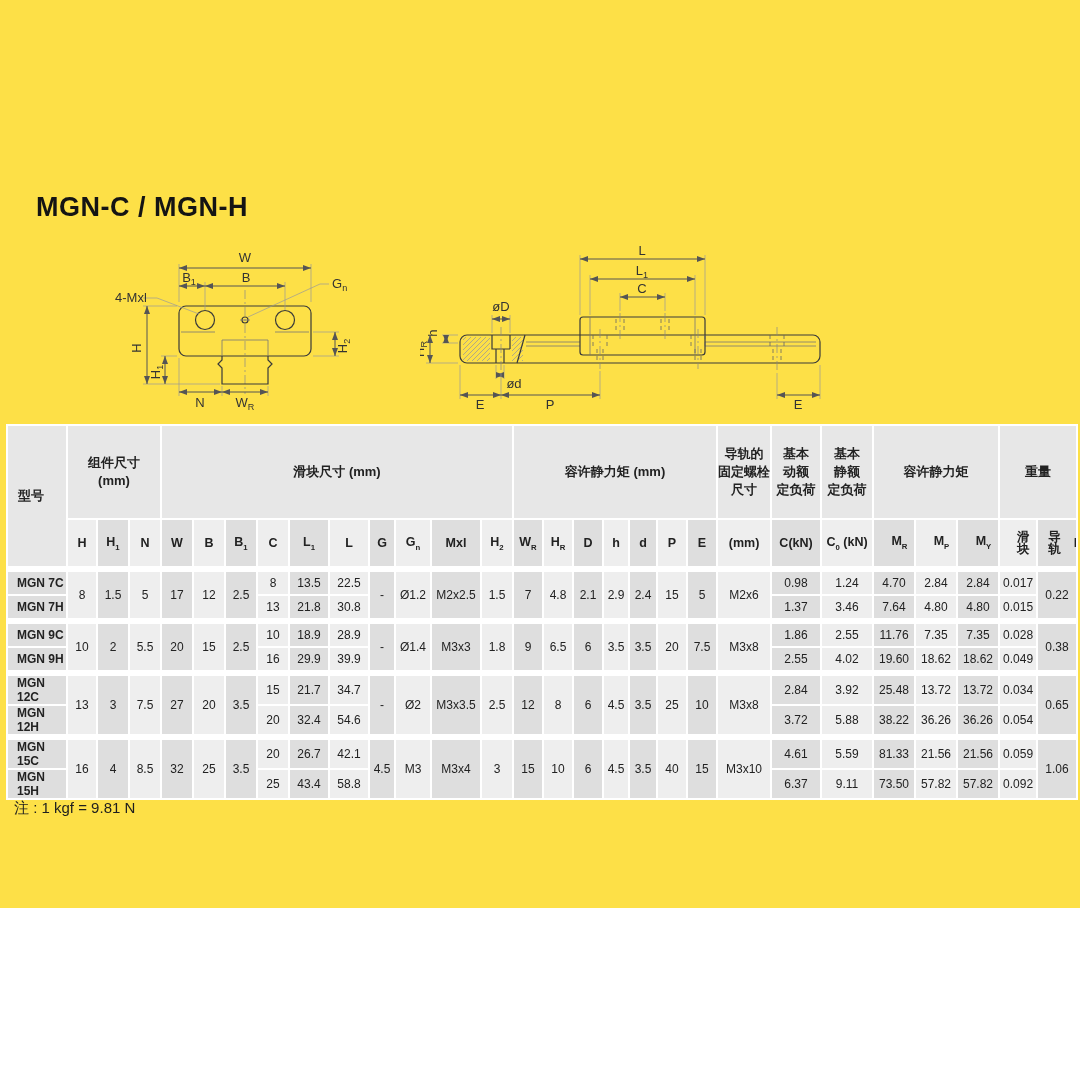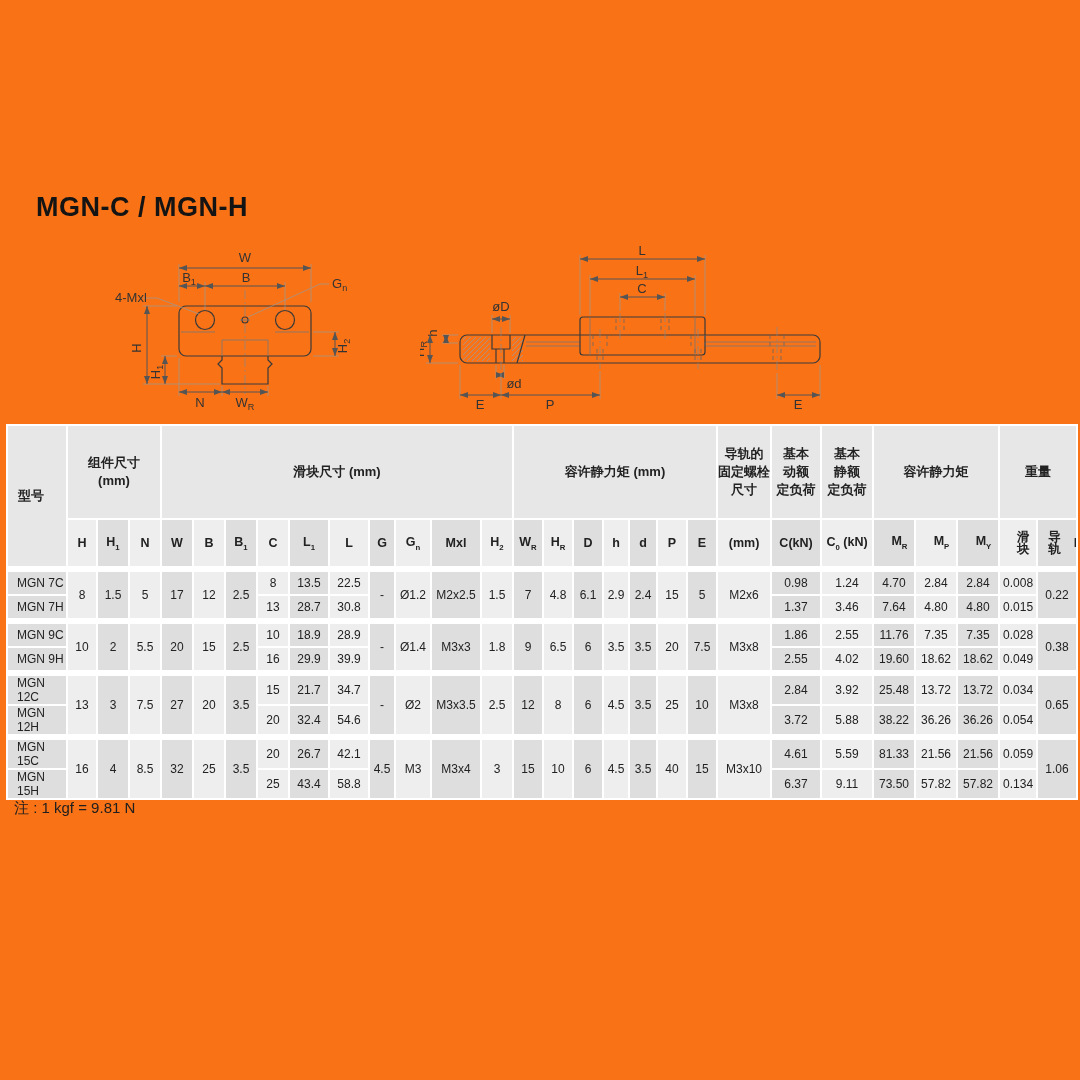--- a/index.html
+++ b/index.html
@@ -1,35 +1,35 @@
 <!DOCTYPE html>
 <html><head>
 <meta charset="utf-8">
 <style>
   html,body{margin:0;padding:0;background:#fff;}
-  #page{position:relative;width:1080px;height:1080px;background:#f97316;overflow:hidden;
+  #page{position:relative;width:1080px;height:908px;background:#fde047;overflow:hidden;
         font-family:"Liberation Sans","DejaVu Sans",sans-serif;color:#2b2b2b;}
   #title{position:absolute;left:36px;top:192px;font-size:27px;font-weight:700;color:#141414;letter-spacing:.5px;}
   #note{position:absolute;left:14px;top:799px;font-size:15px;color:#1e1e1e;}
   svg{position:absolute;}
   svg text{font-family:"Liberation Sans","DejaVu Sans",sans-serif;font-size:13px;fill:#333;}
   .dimline{stroke:#555;stroke-width:1;fill:none;}
   .ext{stroke:#999;stroke-width:.7;fill:none;}
   .part{stroke:#3a3a3a;stroke-width:1.2;fill:none;}
   .thin{stroke:#777;stroke-width:.8;fill:none;}
   .cl{stroke:#888;stroke-width:.7;stroke-dasharray:9 3 2 3;fill:none;}
   .hid{stroke:#666;stroke-width:.8;stroke-dasharray:4 3;fill:none;}
   table.tbl{position:absolute;left:6px;top:424px;width:1068px;border-collapse:collapse;table-layout:fixed;}
   .tbl th,.tbl td{border:2px solid #fff;text-align:center;vertical-align:middle;padding:0;overflow:hidden;}
   .d{background:#dedede;} .l{background:#eeeeee;} .g{background:#e7e7e7;}
   tr.grp-row th{height:92px;font-size:13px;font-weight:700;white-space:pre-line;line-height:1.4;color:#222;}
   tr.sub-row th{height:46px;font-size:12.5px;font-weight:700;border-bottom:6px solid #fff;color:#222;}
   tbody tr{height:26px;}
   tbody td{font-size:12px;color:#222;}
-  td.model{text-align:left;padding-left:9px;font-weight:400;}
+  td.model{text-align:left;padding-left:9px;font-weight:700;}
   th.model{text-align:left;padding-left:10px;font-size:13.5px;}
   tr.pair-start td{border-top:6px solid #fff;}
   sub{font-size:.62em;}
   .two{display:flex;flex-direction:row;gap:13px;justify-content:center;align-items:center;line-height:1;margin-left:37px;}
 </style>
 </head>
 <body>
 
 <div id="page">
 
@@ -255,38 +255,38 @@
         <td class="d" rowspan="2">2.5</td>
         <td class="l">8</td>
         <td class="d">13.5</td>
         <td class="l">22.5</td>
         <td class="d" rowspan="2">-</td>
         <td class="l" rowspan="2">Ø1.2</td>
         <td class="d" rowspan="2">M2x2.5</td>
         <td class="l" rowspan="2">1.5</td>
         <td class="d" rowspan="2">7</td>
         <td class="l" rowspan="2">4.8</td>
-        <td class="d" rowspan="2">6.1</td>
+        <td class="d" rowspan="2">2.1</td>
         <td class="l" rowspan="2">2.9</td>
         <td class="d" rowspan="2">2.4</td>
         <td class="l" rowspan="2">15</td>
         <td class="d" rowspan="2">5</td>
         <td class="l" rowspan="2">M2x6</td>
         <td class="d">0.98</td>
         <td class="l">1.24</td>
         <td class="d">4.70</td>
         <td class="l">2.84</td>
         <td class="d">2.84</td>
-        <td class="l">0.008</td>
+        <td class="l">0.017</td>
         <td class="d" rowspan="2">0.22</td>
       </tr>
       <tr>
         <td class="model d">MGN 7H</td>
         <td class="l">13</td>
-        <td class="d">28.7</td>
+        <td class="d">21.8</td>
         <td class="l">30.8</td>
         <td class="d">1.37</td>
         <td class="l">3.46</td>
         <td class="d">7.64</td>
         <td class="l">4.80</td>
         <td class="d">4.80</td>
         <td class="l">0.015</td>
       </tr>
 
       <tr class="pair-start">
@@ -411,20 +411,20 @@
       <tr>
         <td class="model d">MGN 15H</td>
         <td class="l">25</td>
         <td class="d">43.4</td>
         <td class="l">58.8</td>
         <td class="d">6.37</td>
         <td class="l">9.11</td>
         <td class="d">73.50</td>
         <td class="l">57.82</td>
         <td class="d">57.82</td>
-        <td class="l">0.134</td>
+        <td class="l">0.092</td>
       </tr>
     </tbody>
   </table>
 
   <div id="note">注 : 1 kgf = 9.81 N</div>
 
 </div>
 
 </body></html>

